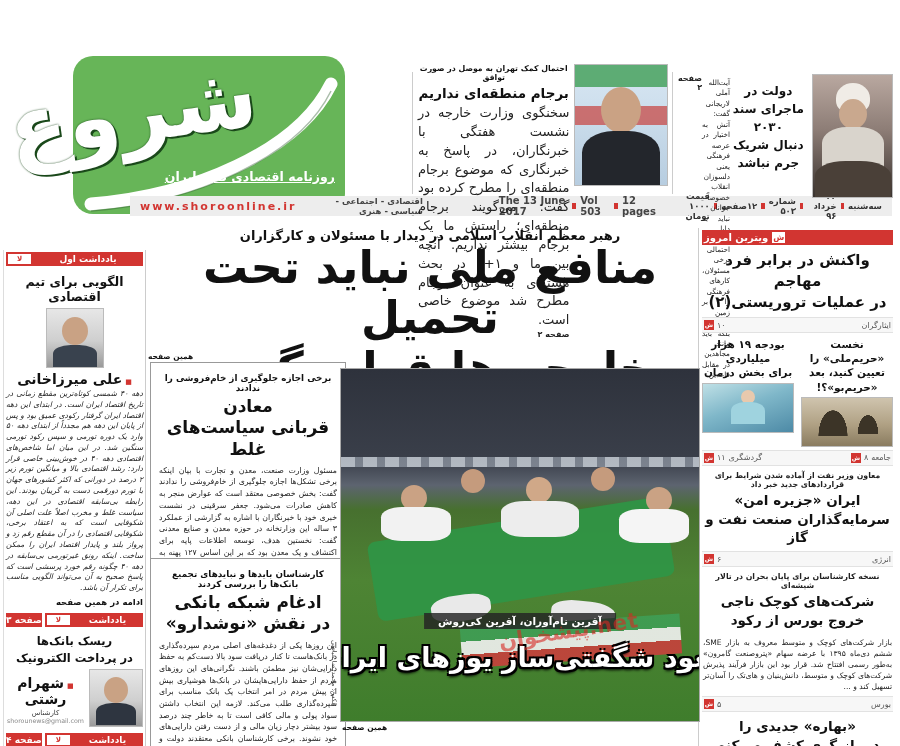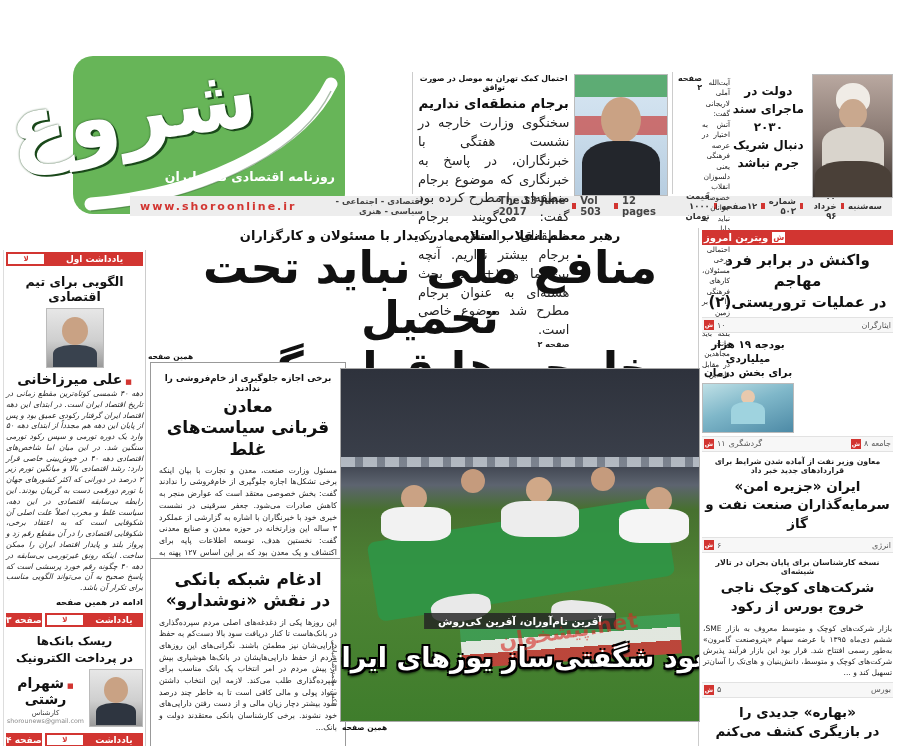--- a/index.html
+++ b/index.html
@@ -5,35 +5,35 @@
   html,body{margin:0;padding:0;background:#fff;}
   body{width:900px;height:746px;position:relative;overflow:hidden;
        font-family:"DejaVu Sans",sans-serif;color:#111;}
   .abs{position:absolute;}
   .rtl{direction:rtl;}
   
   .logo-box{left:73px;top:56px;width:272px;height:158px;background:#67b558;border-radius:20px;}
   .logo-swoosh{position:absolute;left:0;top:0;width:100%;height:100%;}
   .logo-word{position:absolute;right:88px;top:6px;font-size:86px;font-weight:bold;color:#fff;
              transform:rotate(-8deg);text-shadow:0 0 2px #124012, 2px 2px 0 #1c4a1c;}
-  .tagline{position:absolute;right:10px;bottom:30px;color:#fff;font-weight:bold;font-size:12.5px;}
+  .tagline{position:absolute;right:10px;bottom:30px;color:#fff;font-weight:bold;font-size:12.5px;text-decoration:underline;}
   .strip{left:130px;top:196px;width:762px;height:20px;background:#ededed;display:flex;
          align-items:center;font-size:9px;color:#333;}
   .strip .url{color:#d23531;font-weight:bold;letter-spacing:2px;font-size:11px;margin:0 14px 0 10px;}
   .seg{display:flex;align-items:center;gap:4px;font-weight:bold;}
   .sq{width:6px;height:6px;background:#d23531;display:inline-block;}
   .dl-en{font-size:10px;color:#444;margin-left:76px;}
   .dl-fa{font-size:8.5px;color:#333;margin-right:10px;margin-left:8px;}
   .sections-line{font-size:8.5px;color:#444;font-weight:bold;}
   
   .vline{width:1px;background:#ccc;}
   .kicker{font-weight:bold;text-align:center;}
   .pageref{font-weight:bold;font-size:8px;color:#222;}
   .banner{background:#d23531;color:#fff;display:flex;align-items:center;height:14px;font-size:9px;font-weight:bold;}
-  .banner .icon-box{background:#fff;color:#d23531;width:36px;height:10px;font-size:7px;line-height:10px;
+  .banner .icon-box{background:#fff;color:#d23531;width:23px;height:10px;font-size:7px;line-height:10px;
                     text-align:center;margin:0 2px;font-weight:bold;}
   .banner-gap{width:3px;background:#fff;height:14px;}
   .catline{display:flex;align-items:center;justify-content:space-between;border-top:1px solid #e2e2e2;
            border-bottom:1px solid #e2e2e2;background:#f7f7f7;font-size:8px;color:#555;padding:1px 2px;height:12px;}
   .catgrp{display:flex;align-items:center;gap:3px;direction:ltr;}
   .pg-box{width:10px;height:10px;background:#d23531;color:#fff;font-size:6px;line-height:10px;
           text-align:center;display:inline-block;font-weight:bold;}
   .bullet::before{content:"■";color:#d23531;font-size:7px;margin-left:3px;}
   
   .ph{position:relative;overflow:hidden;border:1px solid #bbb;}
@@ -127,21 +127,21 @@
       <span class="sq"></span>
     <span>۱۲صفحه</span>
       <span class="sq"></span>
     <span>قیمت ۱۰۰۰ تومان</span>
   </span>
 </div>
 
 <div class="abs vline" style="left:412px;top:72px;height:122px;"></div>
 <div class="abs vline" style="left:672px;top:72px;height:122px;"></div>
 
-<div class="abs" style="left:418px;top:74px;width:250px;height:122px;display:flex;gap:5px;">
+<div class="abs" style="left:418px;top:64px;width:250px;height:122px;display:flex;gap:5px;">
   <div class="rtl" style="width:152px;display:flex;flex-direction:column;">
     <div class="kicker" style="font-size:7.8px;">احتمال کمک تهران به موصل در صورت توافق</div>
     <div style="font-size:13.5px;font-weight:900;text-align:center;margin:3px 0;">برجام منطقه‌ای نداریم</div>
     <div style="font-size:13px;text-align:justify;line-height:1.45;color:#222;flex:1;">سخنگوی وزارت خارجه در نشست هفتگی با خبرنگاران، در پاسخ به خبرنگاری که موضوع برجام منطقه‌ای را مطرح کرده بود گفت: می‌گویند برجام منطقه‌ای؛ راستش ما یک برجام بیشتر نداریم. آنچه بین ما و ۱+۵ در بحث هسته‌ای به عنوان برجام مطرح شد موضوع خاصی است.</div>
     <div class="pageref">صفحه ۲</div>
   </div>
   <div class="ph ph-flag" style="width:92px;height:120px;">
     <div class="bar-g"></div>
     <div class="bar-r"></div>
     <div class="head" style="width:40px;height:46px;left:26px;top:22px;background:#caa284;"></div>
@@ -231,20 +231,21 @@
   <div class="k">برخی اجازه جلوگیری از خام‌فروشی را ندادند</div>
   <div class="t">
     <div>معادن</div>
     <div>قربانی سیاست‌های غلط</div>
   </div>
   <div class="b">مسئول وزارت صنعت، معدن و تجارت با بیان اینکه برخی تشکل‌ها اجازه جلوگیری از خام‌فروشی را ندادند گفت: بخش خصوصی معتقد است که عوارض منجر به کاهش صادرات می‌شود. جعفر سرقینی در نشست خبری خود با خبرنگاران با اشاره به گزارشی از عملکرد ۳ ساله این وزارتخانه در حوزه معدن و صنایع معدنی گفت: نخستین هدف، توسعه اطلاعات پایه برای اکتشاف و یک معدن بود که بر این اساس ۱۲۷ پهنه به وسعت ۵۰۰ هزار کیلومتر مربع عرض و ۱۰۰ پهنه واگذار شد...</div>
   <div class="pageref" style="margin-top:3px;">صفحه ۴</div>
 </div>
 
 <div class="abs midbox rtl" style="left:150px;top:558px;width:178px;height:172px;">
+  <div class="k">کارشناسان بایدها و نبایدهای تجمیع بانک‌ها را بررسی کردند</div>
   <div class="t">
     <div>ادغام شبکه بانکی</div>
     <div>در نقش «نوشدارو»</div>
   </div>
   <div class="b">این روزها یکی از دغدغه‌های اصلی مردم سپرده‌گذاری در بانک‌هاست تا کنار دریافت سود بالا دست‌کم به حفظ دارایی‌شان نیز مطمئن باشند. نگرانی‌های این روزهای مردم از حفظ دارایی‌هایشان در بانک‌ها هوشیاری بیش از پیش مردم در امر انتخاب یک بانک مناسب برای سپرده‌گذاری طلب می‌کند. لازمه این انتخاب داشتن سواد پولی و مالی کافی است تا به خاطر چند درصد سود بیشتر دچار زیان مالی و از دست رفتن دارایی‌های خود نشوند. برخی کارشناسان بانکی معتقدند دولت و بانک...</div>
 
 </div>
 
 <div class="abs fb">
   <div class="lights"></div>
@@ -290,20 +291,30 @@
     <div class="teaser">
       <div class="tt">
         <div>بودجه ۱۹ هزار میلیاردی</div>
         <div>برای بخش درمان</div>
       </div>
       <div class="ph ph-nurse" style="width:90px;height:48px;">
         <div class="head" style="width:14px;height:14px;left:38px;top:6px;background:#e8c9ad;"></div>
         <div class="torso" style="width:34px;height:22px;left:28px;top:18px;background:#9fd3df;"></div>
       </div>
     </div>
+    <div class="teaser">
+      <div class="tt">
+        <div>نخست «حریم‌ملی» را</div>
+        <div>تعیین کنید، بعد «حریم‌بو»؟!</div>
+      </div>
+      <div class="ph ph-arch" style="width:90px;height:48px;">
+        <div class="arch" style="width:34px;height:30px;left:14px;top:8px;"></div>
+        <div class="arch" style="width:24px;height:22px;left:54px;top:14px;"></div>
+      </div>
+    </div>
   </div>
   <div class="catline split">
     <span class="catgrp" style="direction:rtl;">
       <span>جامعه</span>
       <span>۸</span>
       <span class="pg-box">ش</span>
     </span>
     <span class="catgrp" style="direction:rtl;">
       <span>گردشگری</span>
       <span>۱۱</span>

